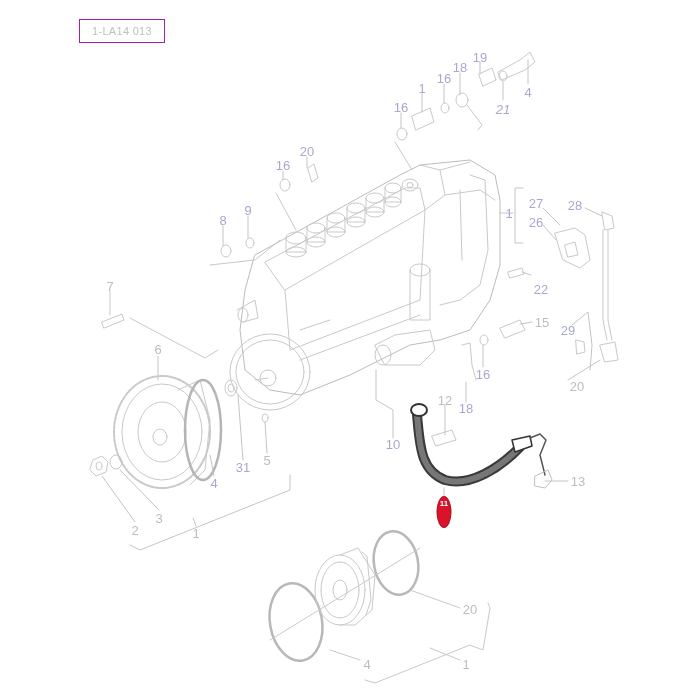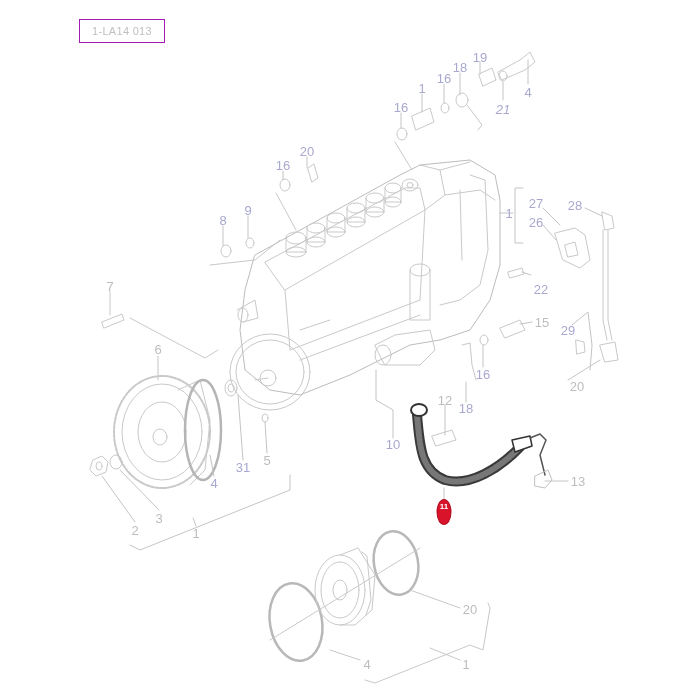--- a/index.html
+++ b/index.html
@@ -7,21 +7,21 @@
          font-family: "Liberation Sans", sans-serif; }
   #canvas { position: absolute; left: 0; top: 0; width: 700px; height: 700px; }
   .ref-box { position: absolute; left: 79px; top: 19px; width: 86px; height: 24px;
              border: 1px solid #a21caf; box-sizing: border-box;
              color: #c0c0c0; font-size: 11px; line-height: 22px; text-align: center;
              letter-spacing: 0.3px; }
   .lbl { position: absolute; font-size: 13px; color: #b8b8c8; transform: translate(-50%, -50%);
          white-space: nowrap; cursor: pointer; text-align: right; }
   .lbl.blue { color: #a8a8d0; }
   .lbl.gray { color: #bdbdbd; }
-  .hl { position: absolute; width: 13px; height: 24px; border-radius: 50%;
+  .hl { position: absolute; width: 13px; height: 30px; border-radius: 50%;
         background: #d9142a; color: #fff; font-size: 8px; font-weight: bold;
         line-height: 13px; text-align: center; transform: translate(-50%, -50%);
         cursor: pointer; box-shadow: 0 0 0 1px #b00e20; }
 </style>
 </head>
 <body>
 
 <svg id="canvas" viewBox="0 0 700 700" xmlns="http://www.w3.org/2000/svg">
   <g fill="none" stroke="#c9c9c9" stroke-width="1" stroke-linecap="round" stroke-linejoin="round">
 

